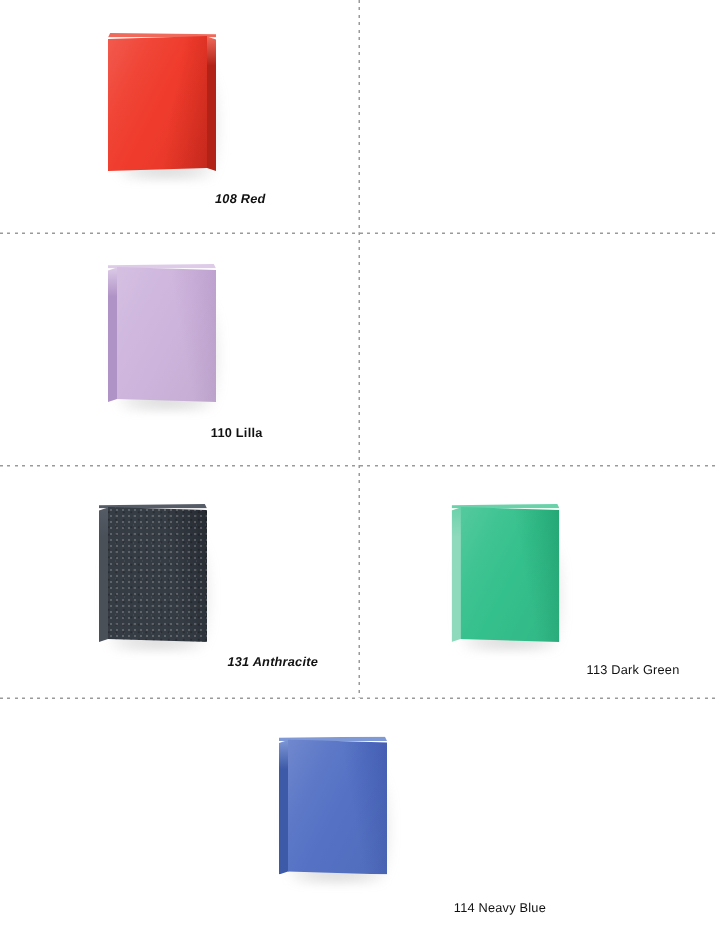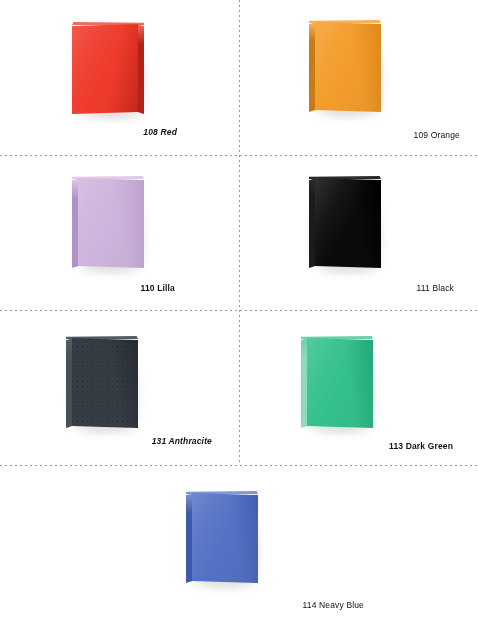--- a/index.html
+++ b/index.html
@@ -113,55 +113,33 @@
       <div class="shadow"></div>
       <div class="top" style="background: rgb(240, 106, 92);"></div>
       <div class="side" style="background: linear-gradient(rgb(240, 106, 92) 0%, rgb(179, 34, 23) 22%, rgb(179, 34, 23) 100%);"></div>
       <div class="face" style="background: linear-gradient(100deg, rgb(239, 59, 44) 0%, rgb(239, 59, 44) 62%, rgb(207, 42, 29) 100%);">
           <div class="sheen"></div>
         </div>
     </div>
     <div class="cell-label italic" style="right:62px;top:127px;">108 Red</div>
   </div>
 
-  <div class="cell" style="left:239px;top:0;width:239px;height:155px;">
-    <div class="panel ori-left" style="left:66px;top:16px;">
-      <div class="shadow"></div>
-      <div class="top" style="background: rgb(246, 180, 88);"></div>
-      <div class="side" style="background: linear-gradient(rgb(246, 180, 88) 0%, rgb(200, 122, 20) 22%, rgb(200, 122, 20) 100%);"></div>
-      <div class="face" style="background: linear-gradient(80deg, rgb(243, 156, 42) 0%, rgb(243, 156, 42) 62%, rgb(224, 138, 24) 100%);">
-          <div class="sheen"></div>
-        </div>
-    </div>
-    <div class="cell-label" style="right:18px;top:130px;">109 Orange</div>
-  </div>
 
   <div class="cell" style="left:0;top:155px;width:239px;height:155px;">
     <div class="panel ori-left" style="left:68px;top:17px;">
       <div class="shadow"></div>
       <div class="top" style="background: rgb(221, 203, 232);"></div>
       <div class="side" style="background: linear-gradient(rgb(221, 203, 232) 0%, rgb(176, 147, 198) 22%, rgb(176, 147, 198) 100%);"></div>
       <div class="face" style="background: linear-gradient(80deg, rgb(205, 180, 220) 0%, rgb(205, 180, 220) 62%, rgb(191, 162, 208) 100%);">
           <div class="sheen"></div>
         </div>
     </div>
     <div class="cell-label" style="right:64px;top:128px;font-weight:bold;">110 Lilla</div>
   </div>
 
-  <div class="cell" style="left:239px;top:155px;width:239px;height:155px;">
-    <div class="panel ori-left" style="left:66px;top:17px;">
-      <div class="shadow"></div>
-      <div class="top" style="background: rgb(42, 42, 48);"></div>
-      <div class="side" style="background: linear-gradient(rgb(42, 42, 48) 0%, rgb(27, 27, 31) 22%, rgb(27, 27, 31) 100%);"></div>
-      <div class="face" style="background: linear-gradient(80deg, rgb(10, 10, 10) 0%, rgb(10, 10, 10) 62%, rgb(0, 0, 0) 100%);">
-          <div class="sheen"></div>
-        </div>
-    </div>
-    <div class="cell-label" style="right:24px;top:128px;">111 Black</div>
-  </div>
 
   <div class="cell" style="left:0;top:310px;width:239px;height:155px;">
     <div class="panel ori-left" style="left:62px;top:22px;">
       <div class="shadow"></div>
       <div class="top" style="background: rgb(86, 92, 102);"></div>
       <div class="side" style="background: linear-gradient(rgb(86, 92, 102) 0%, rgb(74, 80, 88) 22%, rgb(74, 80, 88) 100%);"></div>
       <div class="face" style="background: linear-gradient(80deg, rgb(54, 60, 68) 0%, rgb(54, 60, 68) 62%, rgb(38, 43, 50) 100%);">
           <div class="speckle"></div>
         </div>
     </div>
@@ -170,21 +148,21 @@
 
   <div class="cell" style="left:239px;top:310px;width:239px;height:155px;">
     <div class="panel ori-left" style="left:58px;top:22px;">
       <div class="shadow"></div>
       <div class="top" style="background: rgb(106, 210, 170);"></div>
       <div class="side" style="background: linear-gradient(rgb(106, 210, 170) 0%, rgb(143, 217, 189) 22%, rgb(143, 217, 189) 100%);"></div>
       <div class="face" style="background: linear-gradient(80deg, rgb(52, 192, 140) 0%, rgb(52, 192, 140) 62%, rgb(37, 168, 118) 100%);">
           <div class="sheen"></div>
         </div>
     </div>
-    <div class="cell-label" style="right:25px;top:131px;font-weight:bold;">113 Dark Green</div>
+    <div class="cell-label" style="right:25px;top:131px;">113 Dark Green</div>
   </div>
 
   <div class="cell" style="left:120px;top:465px;width:239px;height:162px;">
     <div class="panel ori-left" style="left:62px;top:22px;">
       <div class="shadow"></div>
       <div class="top" style="background: rgb(127, 152, 214);"></div>
       <div class="side" style="background: linear-gradient(rgb(127, 152, 214) 0%, rgb(61, 90, 168) 22%, rgb(61, 90, 168) 100%);"></div>
       <div class="face" style="background: linear-gradient(80deg, rgb(84, 113, 196) 0%, rgb(84, 113, 196) 62%, rgb(69, 96, 180) 100%);">
           <div class="sheen"></div>
         </div>

